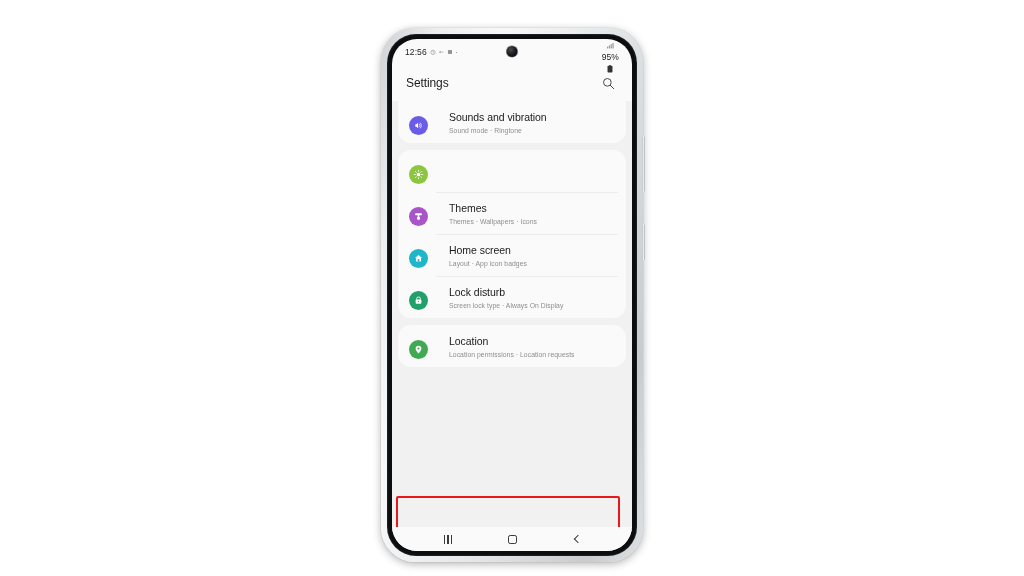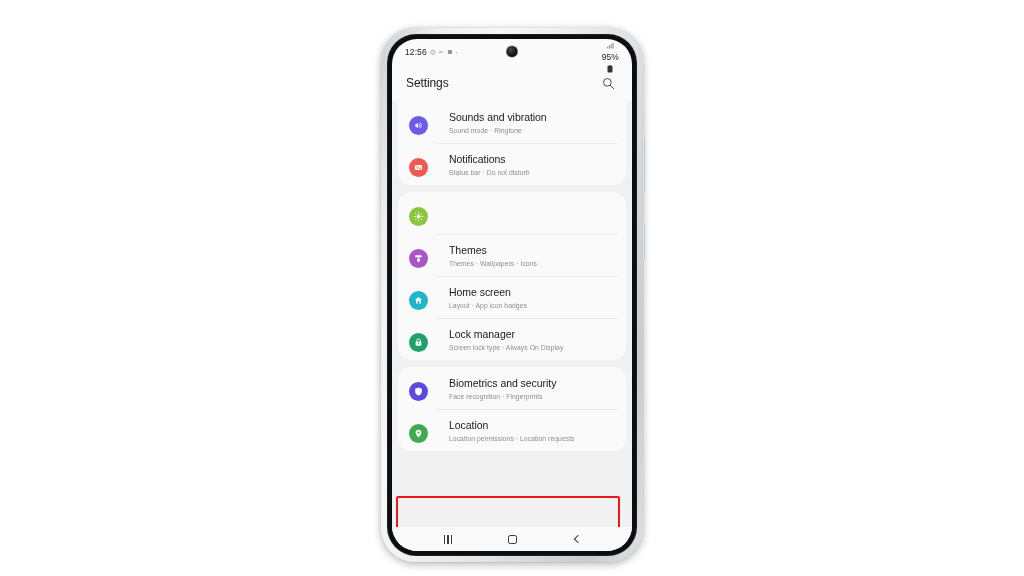--- a/index.html
+++ b/index.html
@@ -210,33 +210,20 @@
                       <path d="M9.2 5.2L6.2 7.6H4.2v4.8h2L9.2 14.8z" fill="#ffffff"></path>
                       <path d="M11.4 7.4a3.6 3.6 0 0 1 0 5.2" stroke="#ffffff" stroke-width="1.4" fill="none" stroke-linecap="round"></path>
                       <path d="M13.4 5.4a6.4 6.4 0 0 1 0 9.2" stroke="#ffffff" stroke-width="1.4" fill="none" stroke-linecap="round"></path>
                     </svg>
                   </span>
                   <span class="row-text">
                     <span class="row-title" style="display: block;">Sounds and vibration</span>
                     <span class="row-sub" style="display: block;">Sound mode  ·  Ringtone</span>
                   </span>
                 </div>
-                <div class="row">
-                  <span class="ic" style="background:#ef5b52">
-                    <svg width="11" height="11" viewBox="0 0 20 20">
-                      <rect x="3.4" y="5.4" width="13.2" height="9.2" rx="3" fill="#ffffff"></rect>
-                      <circle cx="8.2" cy="10" r="1.7" fill="none" stroke="#ef5b52" stroke-width="1.2"></circle>
-                      <path d="M11 12.6l3.2-3.6v5z" fill="#ef5b52"></path>
-                    </svg>
-                  </span>
-                  <span class="row-text">
-                    <span class="row-title" style="display: block;">Notifications</span>
-                    <span class="row-sub" style="display: block;">Status bar  ·  Do not disturb</span>
-                  </span>
-                </div>
               </div>
               <div class="card">
                 <div class="row">
                   <span class="ic" style="background:#8cc63e">
                     <svg width="11" height="11" viewBox="0 0 20 20">
                       <circle cx="10" cy="10" r="3.3" fill="#ffffff"></circle>
                       <g stroke="#ffffff" stroke-width="1.5" stroke-linecap="round">
                         <path d="M10 2.2v2.1M10 15.7v2.1M2.2 10h2.1M15.7 10h2.1M4.5 4.5l1.5 1.5M14 14l1.5 1.5M15.5 4.5L14 6M6 14l-1.5 1.5"></path>
                       </g>
                     </svg>
@@ -269,37 +256,26 @@
                 </div>
                 <div class="row">
                   <span class="ic" style="background:#22a06b">
                     <svg width="11" height="11" viewBox="0 0 20 20">
                       <path d="M6.6 8.6V7a3.4 3.4 0 0 1 6.8 0v1.6" fill="none" stroke="#ffffff" stroke-width="1.6"></path>
                       <rect x="4.8" y="8.4" width="10.4" height="7.4" rx="1.8" fill="#ffffff"></rect>
                       <circle cx="10" cy="12" r="1.3" fill="#22a06b"></circle>
                     </svg>
                   </span>
                   <span class="row-text">
-                    <span class="row-title" style="display: block;">Lock manager</span>
+                    <span class="row-title" style="display: block;">Lock disturb</span>
                     <span class="row-sub" style="display: block;">Screen lock type  ·  Always On Display</span>
                   </span>
                 </div>
               </div>
               <div class="card">
-                <div class="row">
-                  <span class="ic" style="background:#5a4ae3">
-                    <svg width="11" height="11" viewBox="0 0 20 20">
-                      <path d="M10 2.8l6 2.4v5c0 4-2.6 6.3-6 7.2-3.4-.9-6-3.2-6-7.2v-5z" fill="#ffffff"></path>
-                    </svg>
-                  </span>
-                  <span class="row-text">
-                    <span class="row-title" style="display: block;">Biometrics and security</span>
-                    <span class="row-sub" style="display: block;">Face recognition  ·  Fingerprints</span>
-                  </span>
-                </div>
                 <div class="row">
                   <span class="ic" style="background:#3faa52">
                     <svg width="11" height="11" viewBox="0 0 20 20">
                       <path d="M10 3a5.2 5.2 0 0 0-5.2 5.2c0 3.9 5.2 9 5.2 9s5.2-5.1 5.2-9A5.2 5.2 0 0 0 10 3z" fill="#ffffff"></path>
                       <circle cx="10" cy="8.2" r="2" fill="#3faa52"></circle>
                     </svg>
                   </span>
                   <span class="row-text">
                     <span class="row-title" style="display: block;">Location</span>
                     <span class="row-sub" style="display: block;">Location permissions  ·  Location requests</span>

